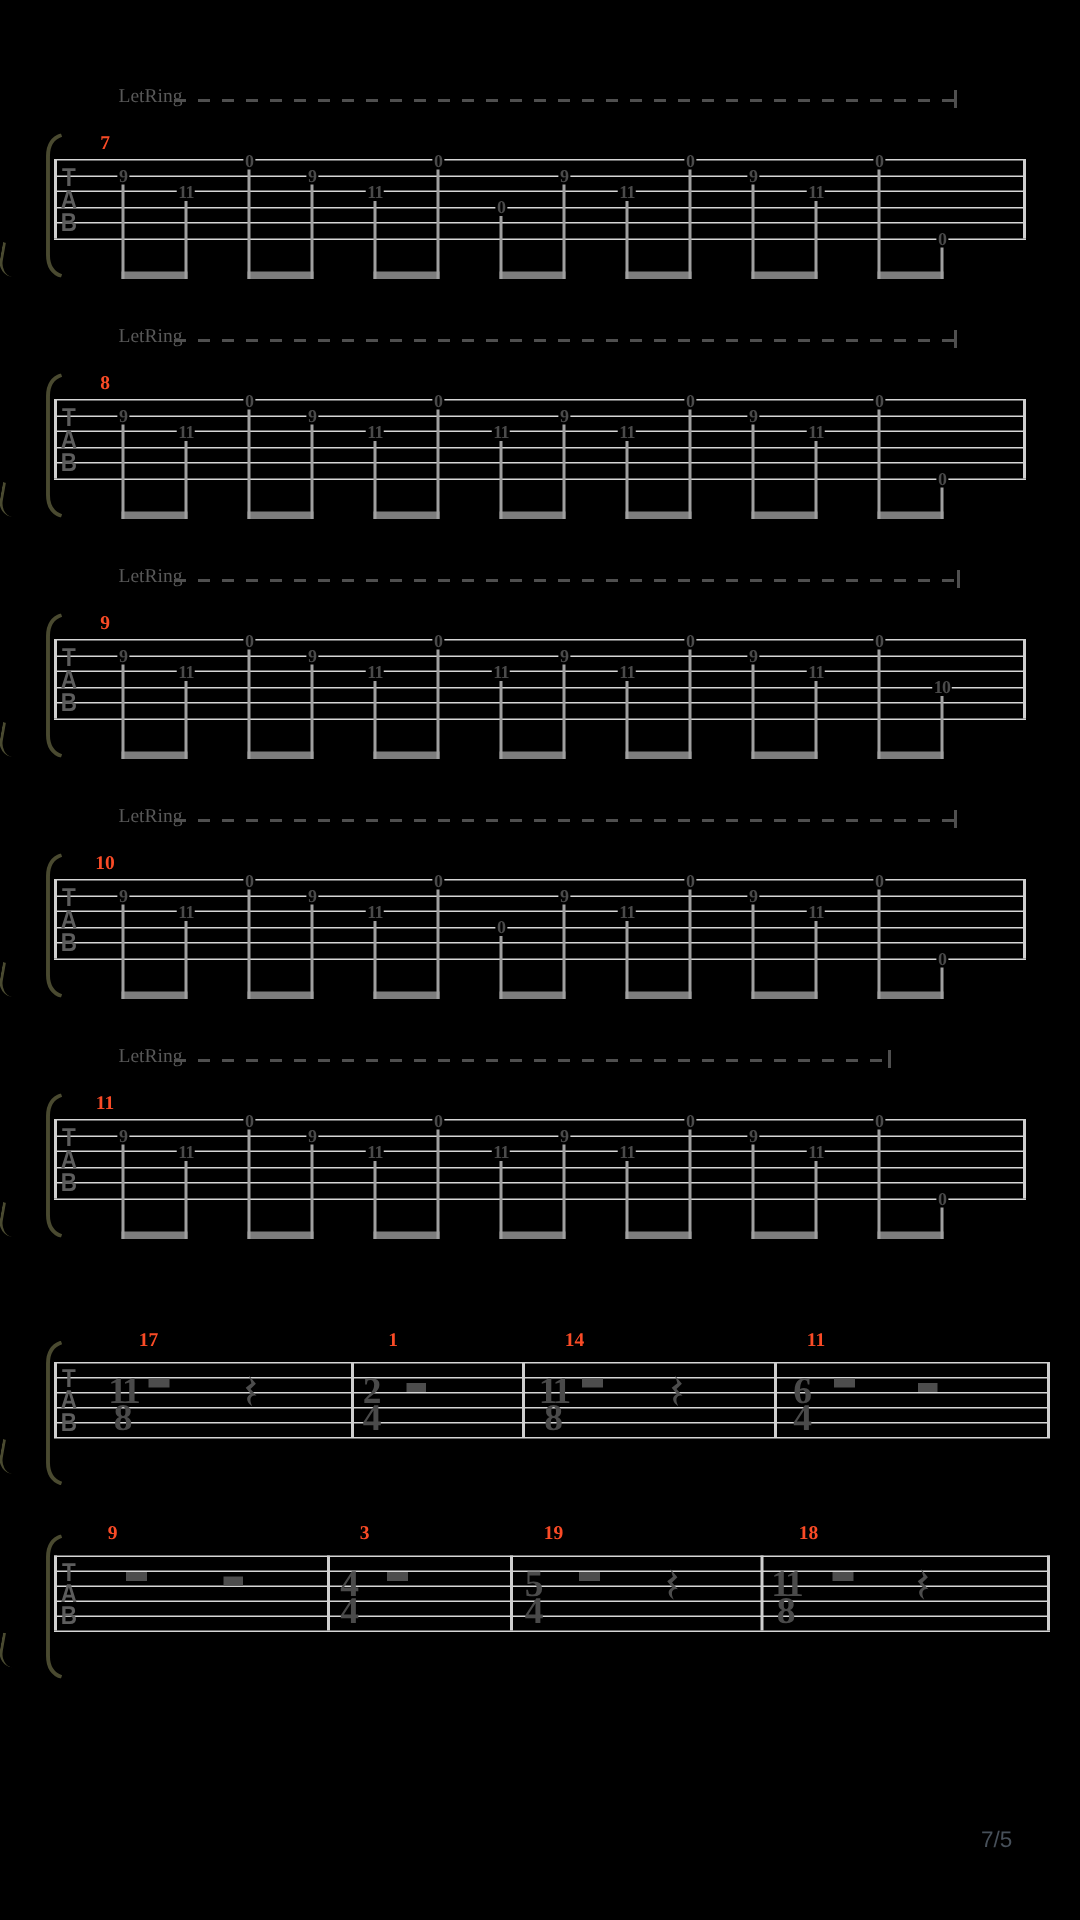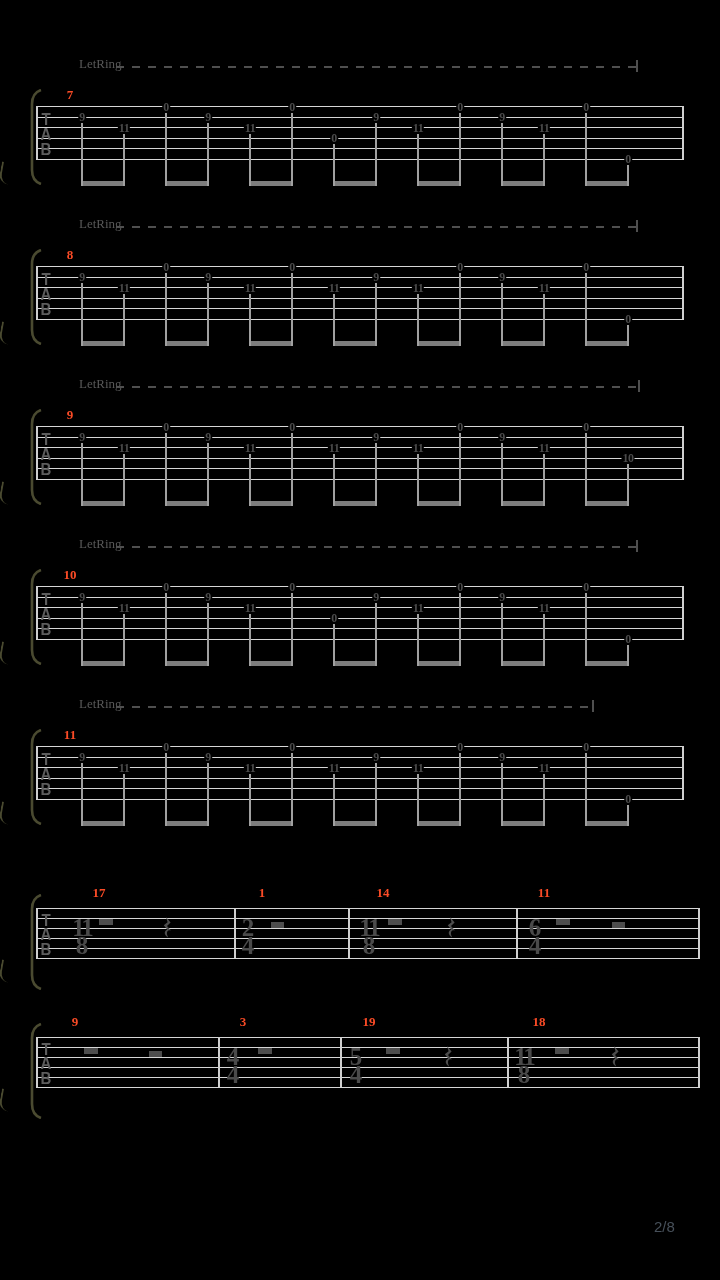--- a/index.html
+++ b/index.html
@@ -375,14 +375,14 @@
         <path d="M3 0 L7.6 5.5 L4 9 L8 13.5 C4.4 12.6 2.6 15.4 5.2 20.5 C1 17.8 0.6 14.2 4.2 12.4 L0.8 8.2 L4.6 5.2 Z" fill="#4d4d4d"></path>
       </svg></div>
     <div class="abs mnum" style="left: 539px; top: 1015px;">18</div>
     <div class="abs bar" style="left: 698px; top: 1037px; height: 50px;"></div>
     <div class="abs tsig wide" style="left: 524px; top: 1047px;">11</div>
     <div class="abs tsig" style="left: 524px; top: 1065px;">8</div>
     <div class="abs rest-rect" style="left: 555px; top: 1048px; width: 14px; height: 6px;"></div>
     <div class="abs" style="left: 611px; top: 1046px; width: 9px; height: 22px;"><svg width="9" height="22" viewBox="0 0 9 22">
         <path d="M3 0 L7.6 5.5 L4 9 L8 13.5 C4.4 12.6 2.6 15.4 5.2 20.5 C1 17.8 0.6 14.2 4.2 12.4 L0.8 8.2 L4.6 5.2 Z" fill="#4d4d4d"></path>
       </svg></div>
-    <div class="abs pageind" style="left: 654px; top: 1218px;">2/8</div>
+    <div class="abs pageind" style="left: 654px; top: 1218px;">7/5</div>
   </div>
 
 </body></html>

